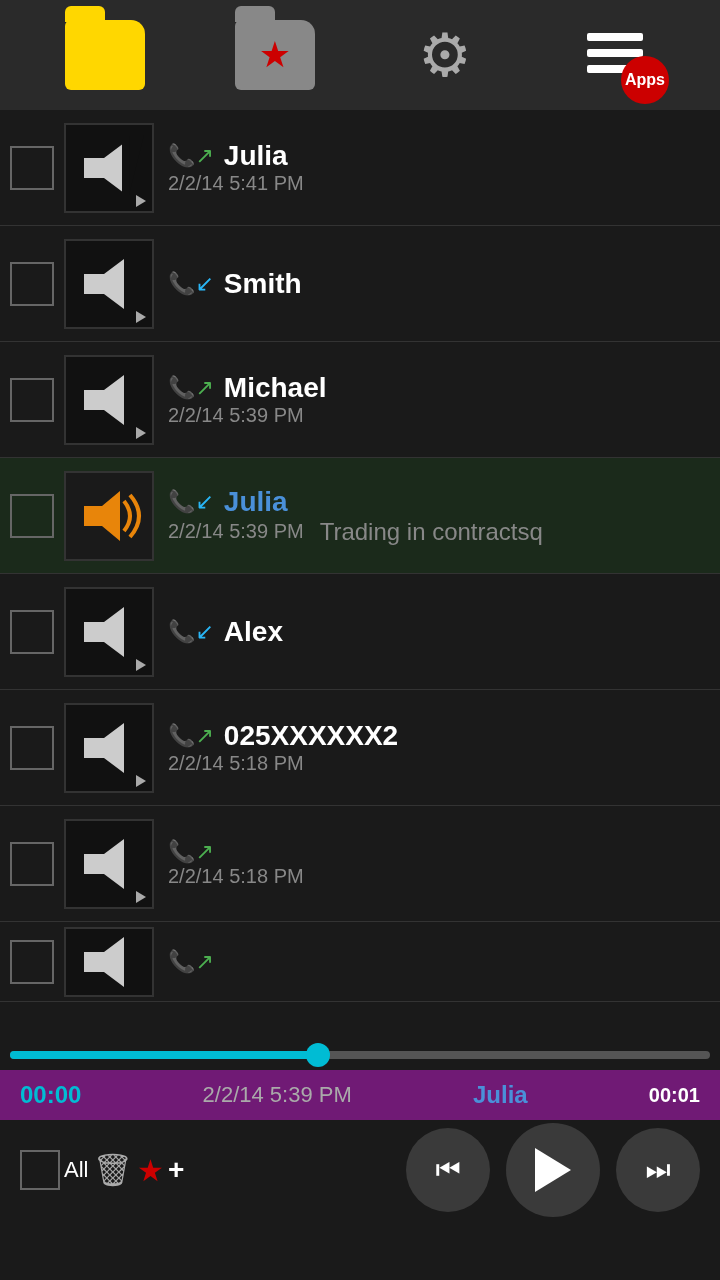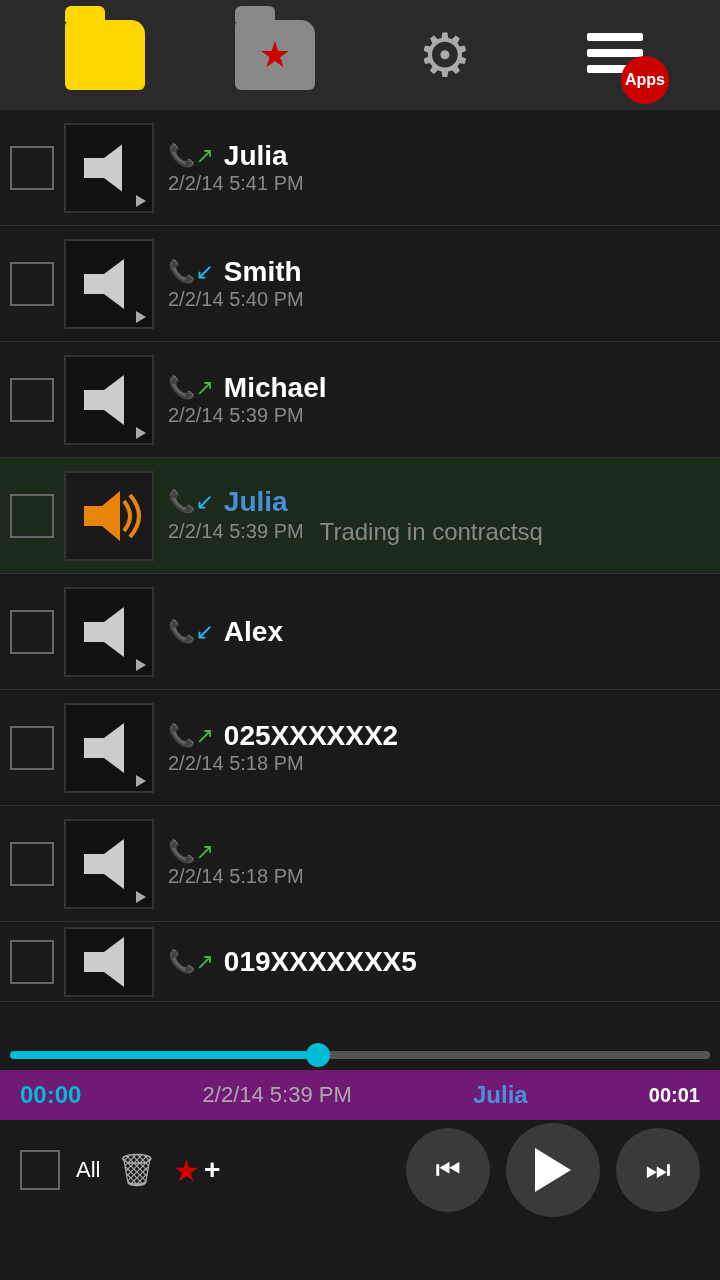--- a/index.html
+++ b/index.html
@@ -263,21 +263,21 @@
       display: flex;
       align-items: center;
       justify-content: space-between;
       background: #1a1a1a;
       padding: 12px 20px;
       height: 100px;
     }
     .ctrl-left {
       display: flex;
       align-items: center;
-      gap: 16px;
+      gap: 4px;
     }
     .select-all-box {
       width: 40px;
       height: 40px;
       border: 2px solid #666;
       background: transparent;
       flex-shrink: 0;
     }
     .all-label {
       font-size: 22px;
@@ -385,21 +385,20 @@
       <svg width="70" height="70" viewBox="0 0 70 70">
         <polygon points="10,25 30,25 50,10 50,60 30,45 10,45" fill="#ccc"></polygon>
       </svg>
       <div class="speaker-play"></div>
     </div>
     <div class="call-info">
       <div class="call-direction">
         <span class="phone-icon phone-in">📞↙</span>
         <span class="call-name">Smith</span>
       </div>
-      <div class="call-meta">2/2/14 5:40 PM</div>
     </div>
   </div>
 
   <div class="call-item">
     <div class="checkbox"></div>
     <div class="speaker-thumb">
       <svg width="70" height="70" viewBox="0 0 70 70">
         <polygon points="10,25 30,25 50,10 50,60 30,45 10,45" fill="#ccc"></polygon>
       </svg>
       <div class="speaker-play"></div>
@@ -486,21 +485,20 @@
   <div class="call-item" style="height:80px;overflow:hidden;">
     <div class="checkbox"></div>
     <div class="speaker-thumb" style="height:70px;">
       <svg width="70" height="70" viewBox="0 0 70 70">
         <polygon points="10,25 30,25 50,10 50,60 30,45 10,45" fill="#ccc"></polygon>
       </svg>
     </div>
     <div class="call-info">
       <div class="call-direction">
         <span class="phone-icon phone-out">📞↗</span>
-        <span class="call-name">019XXXXXXX5</span>
       </div>
     </div>
   </div>
 
 </div>
 
 <div class="progress-bar-container">
   <div class="progress-track">
     <div class="progress-fill"></div>
     <div class="progress-thumb"></div>

